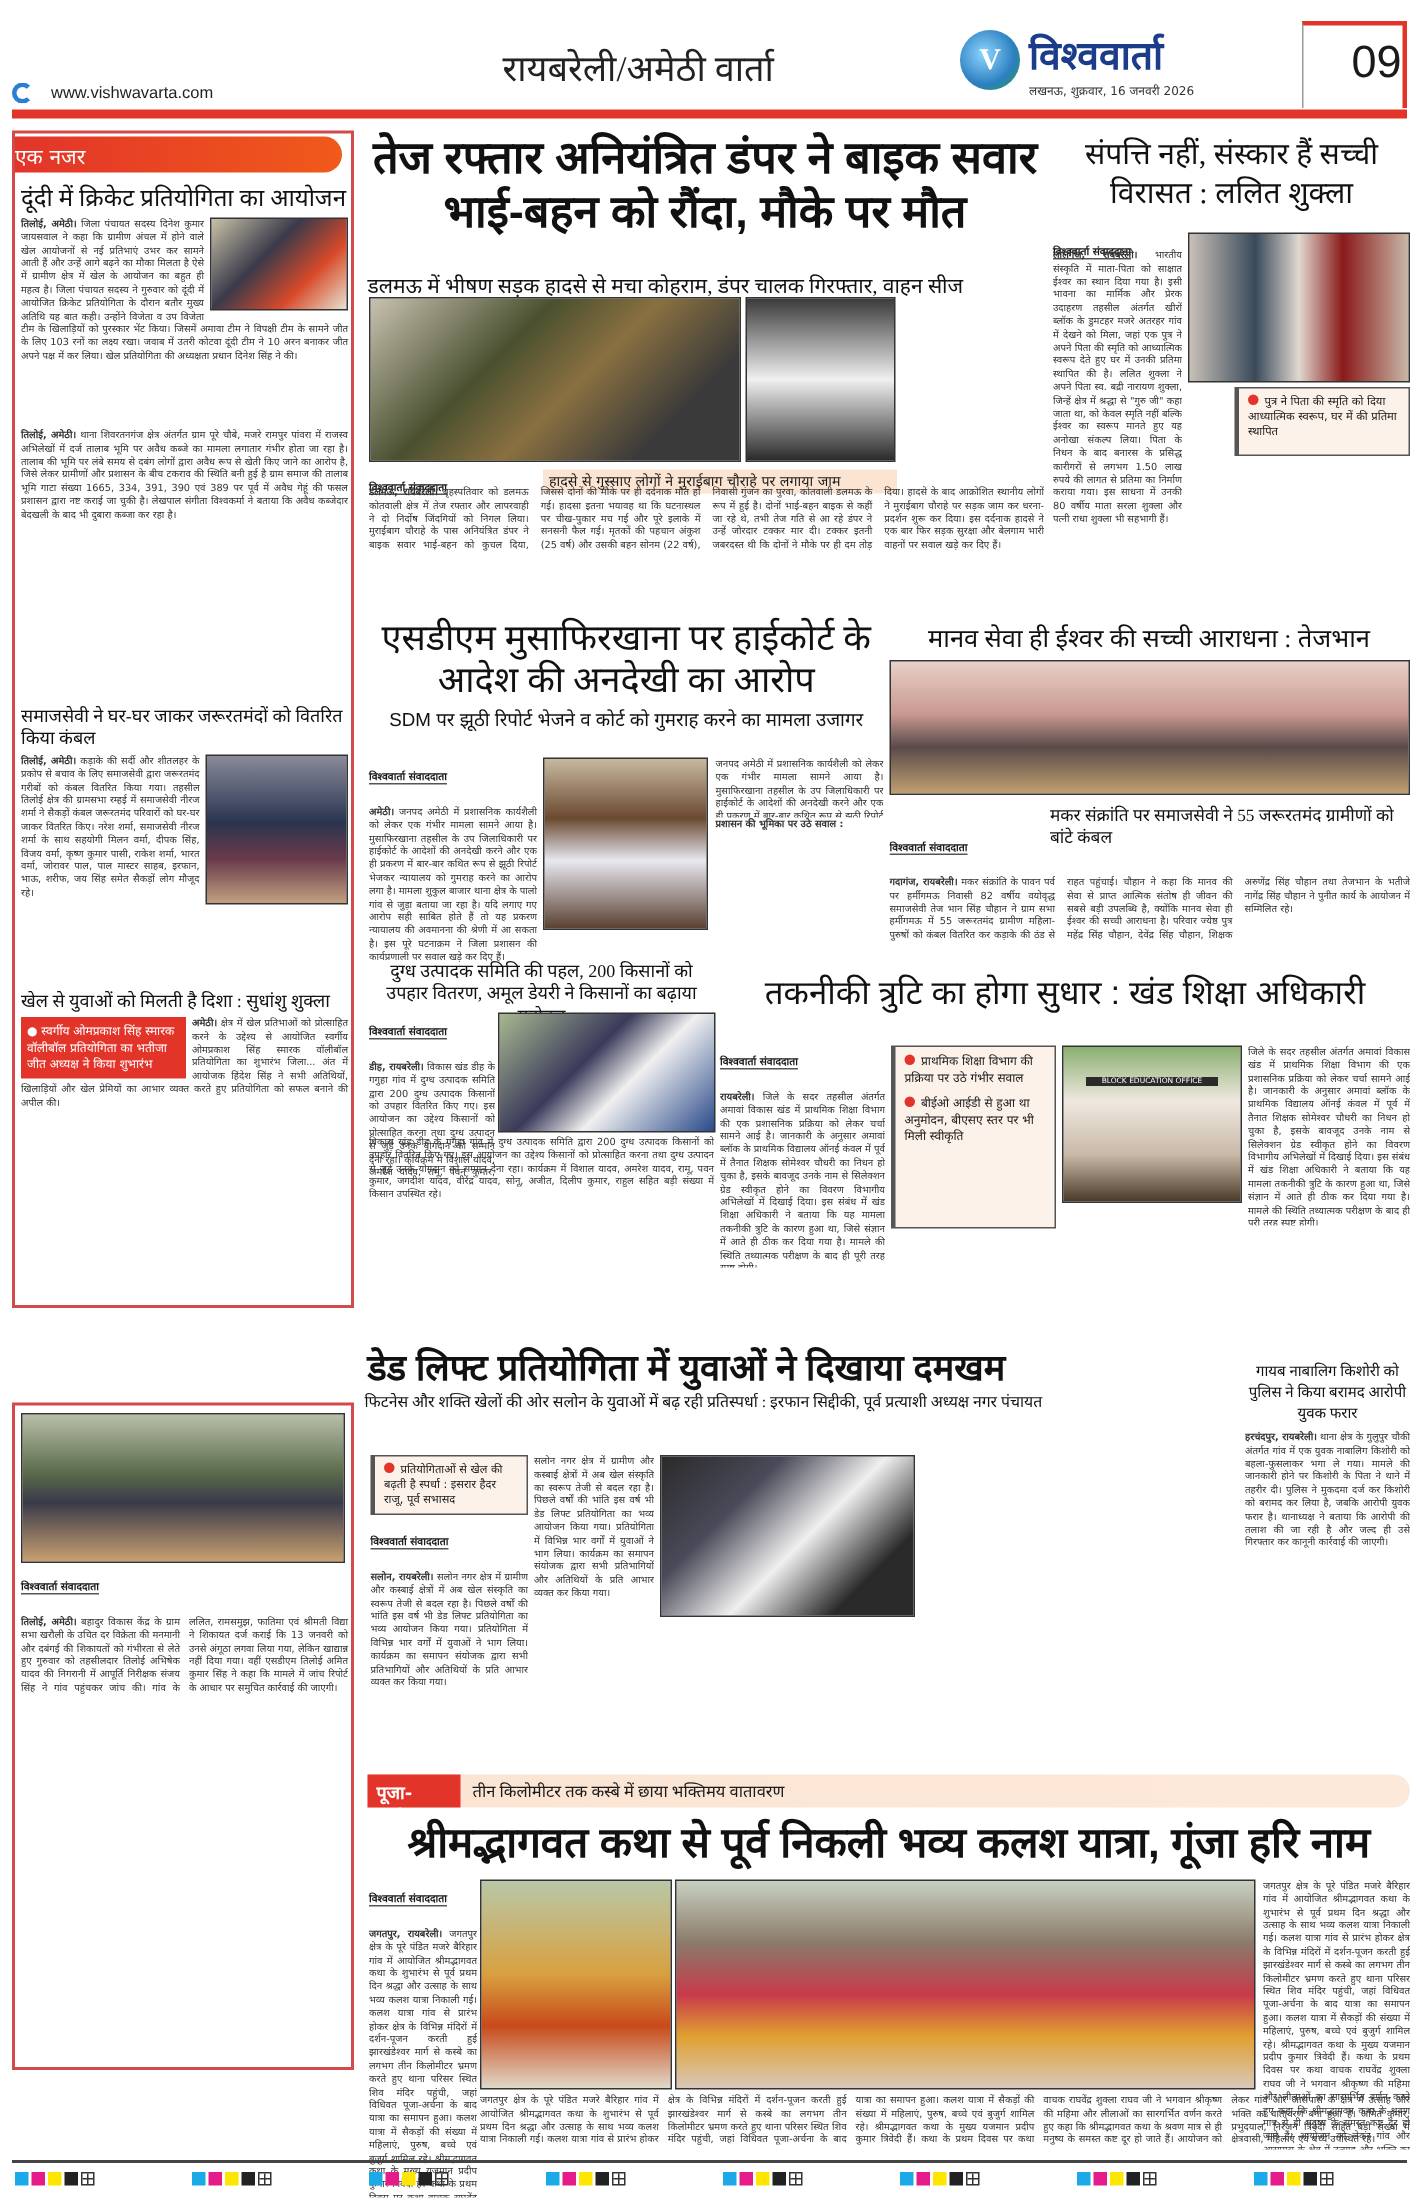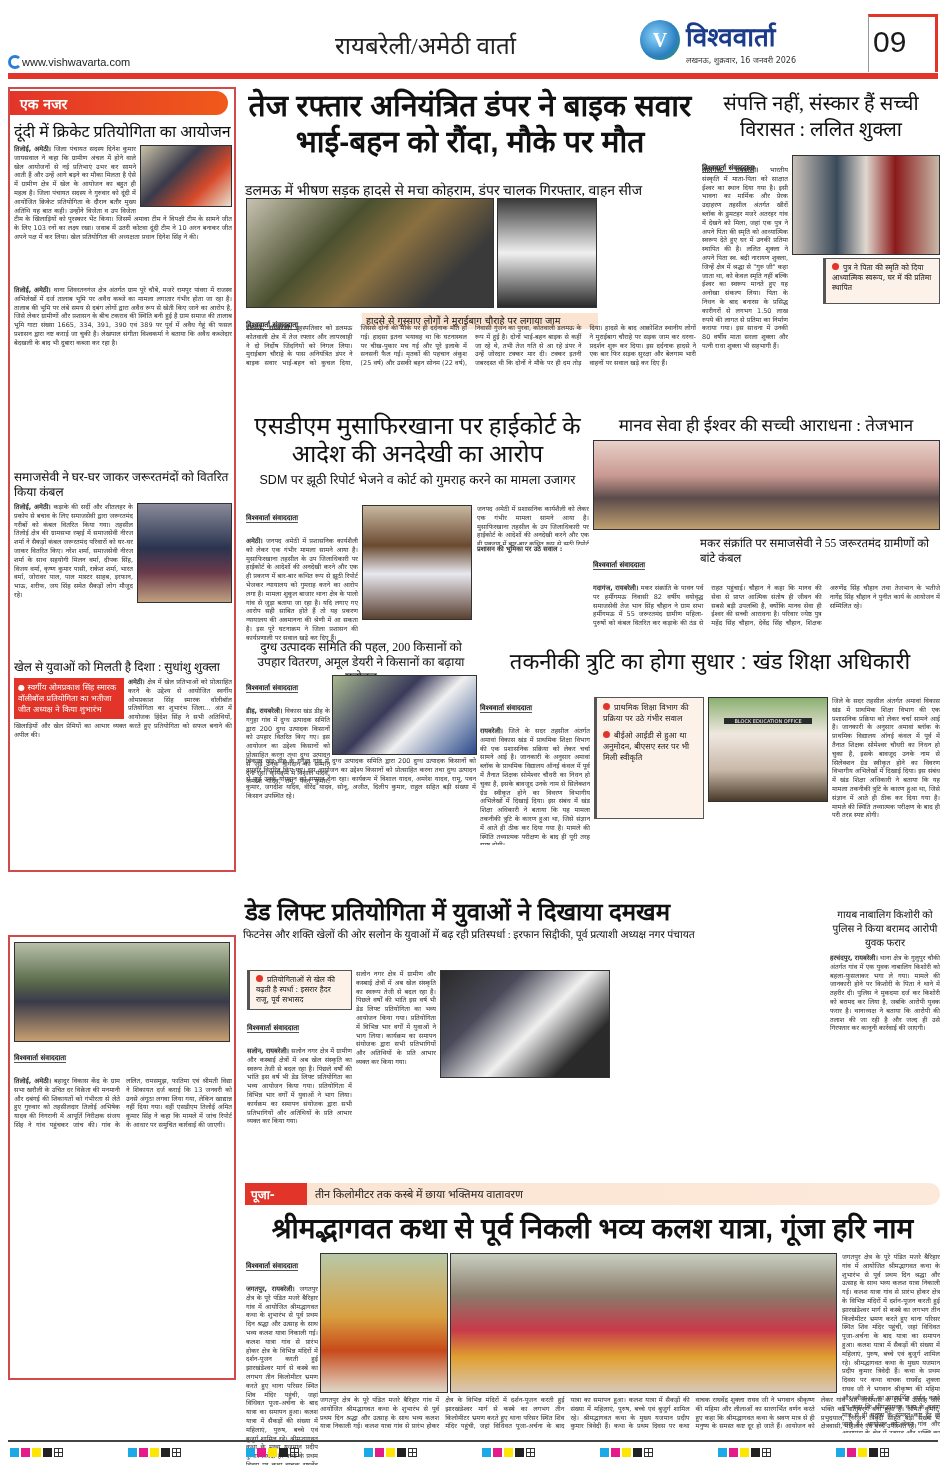--- a/index.html
+++ b/index.html
@@ -1,27 +1,27 @@
 <!DOCTYPE html>
 <html><head>
 <meta charset="utf-8">
 <style>
 *{box-sizing:border-box;margin:0;padding:0}
 body{width:945px;height:1473px;background:#fff;font-family:"DejaVu Sans","Liberation Sans",sans-serif;color:#1a1a1a;position:relative;overflow:hidden}
 .abs{position:absolute}
-.hdr-url{left:8px;top:55px;font-size:11px;font-family:"Liberation Sans",sans-serif;color:#222;display:flex;align-items:center;gap:0}
+.hdr-url{left:8px;top:55px;font-size:11px;font-family:"Liberation Sans",sans-serif;color:#222;display:flex;align-items:center;gap:12px}
 .e-icon{width:14px;height:14px;border-radius:50%;border:3px solid #2a7fd4;border-right-color:transparent;display:inline-block}
 .hdr-title{left:335px;top:28px;font-size:24px;font-family:"Liberation Serif",serif;color:#222}
 .logo{left:640px;top:20px;width:40px;height:40px;border-radius:50%;background:radial-gradient(circle at 40% 40%,#8fd6ff,#2b7fc0 60%,#2a9d3a);display:flex;align-items:center;justify-content:center;font-weight:bold;color:#fff;font-size:20px;font-family:"Liberation Serif",serif}
 .brand{left:686px;top:18px;font-size:26px;font-weight:bold;color:#1a3c8a;font-family:"Liberation Serif",serif}
 .brand-date{left:686px;top:54px;font-size:8px;color:#333}
-.page-no{left:868px;top:14px;width:70px;height:58px;border-top:3px solid #e3342a;border-right:3px solid #e3342a;font-size:30px;font-family:"Liberation Sans",sans-serif;padding:8px 0 0 4px;border-left:1px solid #999}
+.page-no{left:868px;top:14px;width:70px;height:58px;border-top:3px solid #e3342a;border-right:3px solid #e3342a;font-size:30px;font-family:"Liberation Sans",sans-serif;padding:8px 0 0 32px;border-left:1px solid #999}
 .red-rule{left:8px;top:73px;width:930px;height:6px;background:#e3342a}
 .col-box{border:2px solid #d24a4a}
-.ek-najar{left:10px;top:91px;width:218px;height:24px;background:linear-gradient(90deg,#e3342a,#f05a1a);color:#fff;font-weight:bold;font-size:14px;padding:3px 10px;border-radius:0 12px 12px 0}
+.ek-najar{left:10px;top:91px;width:218px;height:24px;background:linear-gradient(90deg,#e3342a,#f05a1a);color:#fff;font-weight:normal;font-size:14px;padding:3px 0;border-radius:0 12px 12px 0}
 h2,h3,.hl{font-family:"Liberation Serif",serif;font-weight:normal;color:#111}
 .sm{font-size:6.5px;line-height:8.8px;color:#333;text-align:justify}
 .pic{background:linear-gradient(135deg,#8a7a6a,#3d4a5a 40%,#a06040 70%,#6b6b6b);border:1px solid #333}
 .byline{font-size:7px;font-weight:bold;border-bottom:1px solid #555;display:inline-block;margin-bottom:14px}
 .bullet-box{border:1px solid #555;border-left:3px solid #555;background:#fdf2ea;padding:4px 6px;font-size:8.5px;line-height:12px}
 .bullet-box .dot{display:inline-block;width:7px;height:7px;border-radius:50%;background:#e3342a;margin-right:4px}
 .red-bullet{background:#e3342a;color:#fff}
 .cmyk{display:flex;gap:2px;position:absolute;top:1448px}
 .cmyk span{width:9px;height:9px;display:inline-block}
 .puja-band{left:245px;top:1183px;width:695px;height:22px;background:linear-gradient(90deg,#fbe4d2,#fde9da);border-radius:0 12px 12px 0}

